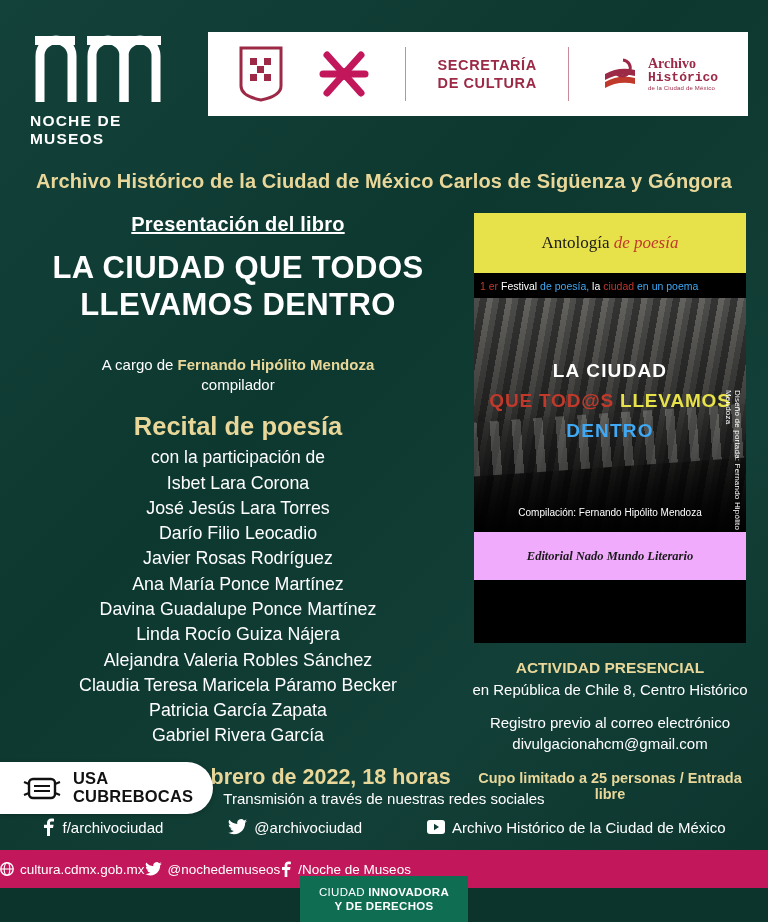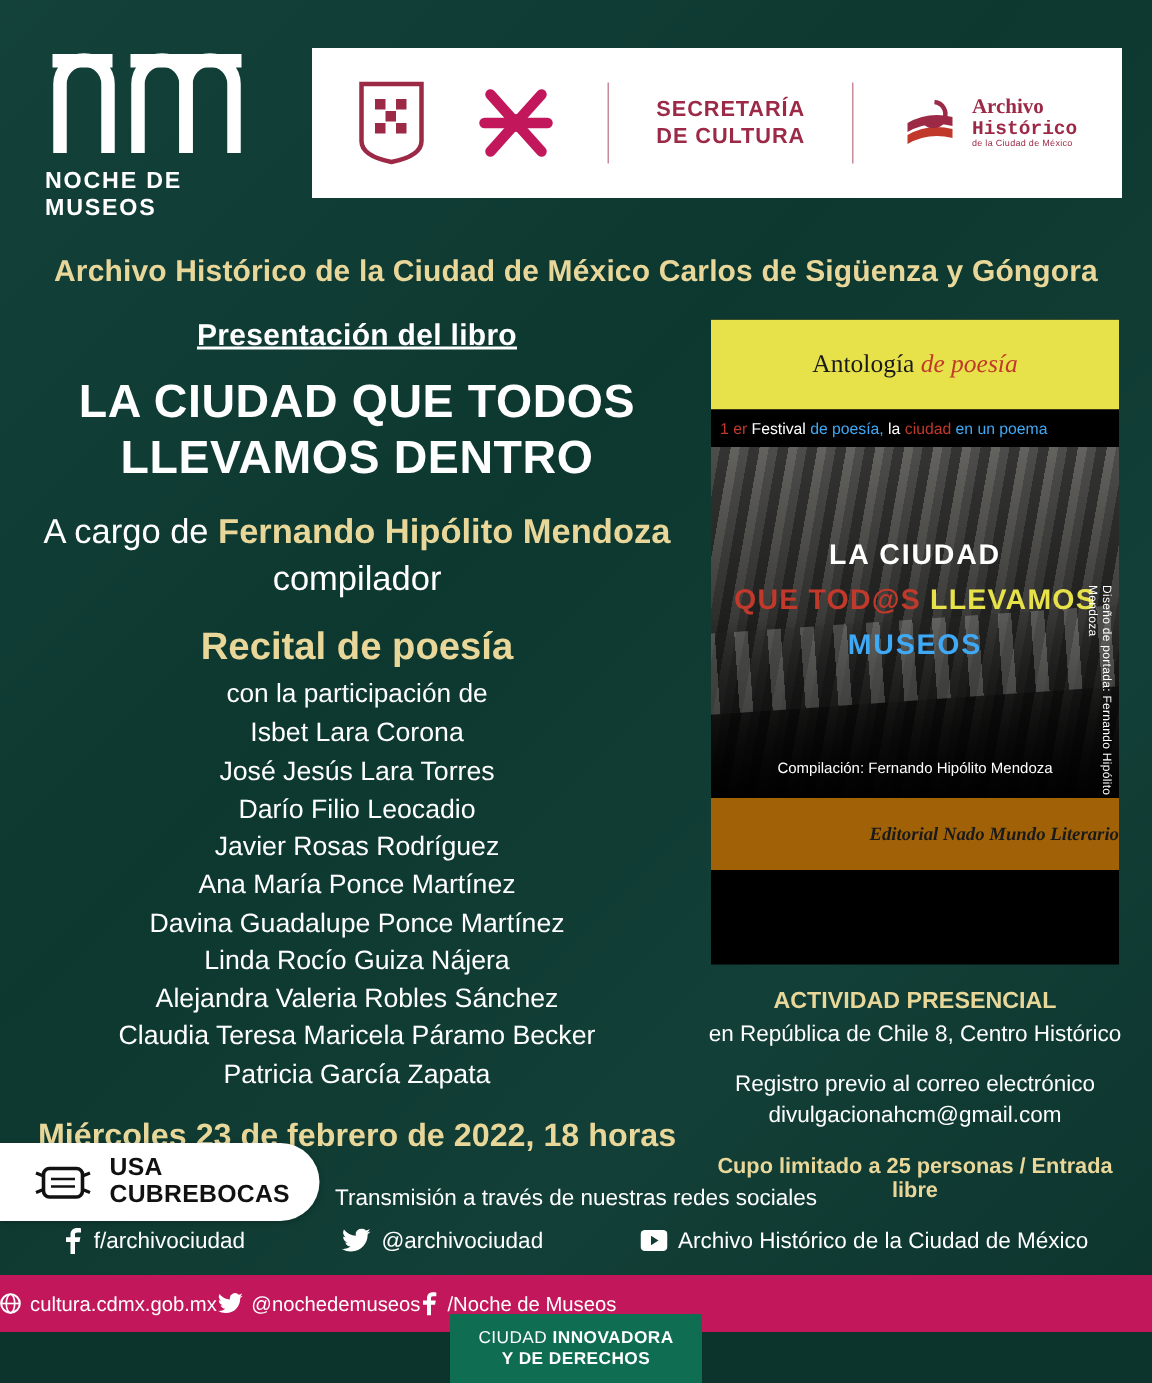--- a/index.html
+++ b/index.html
@@ -41,21 +41,21 @@
     font-size: 15.5px;
     font-weight: bold;
     letter-spacing: 1.2px;
     color: #ffffff;
     margin-top: 4px;
     text-align: left;
   }
   .gov-bar {
     flex: 1;
     background: #ffffff;
-    height: 100px;
+    height: 84px;
     margin-top: 6px;
     display: flex;
     align-items: center;
     justify-content: space-around;
     padding: 12px 14px;
     box-sizing: border-box;
   }
   .gov-cell {
     display: flex;
     align-items: center;
@@ -134,22 +134,22 @@
     text-decoration: underline;
   }
   .book-title {
     font-size: 31px;
     font-weight: bold;
     line-height: 1.18;
     margin-top: 14px;
     letter-spacing: .4px;
   }
   .a-cargo {
-    font-size: 23px;
-    margin-top: 16px;
+    font-size: 15px;
+    margin-top: 32px;
     line-height: 1.35;
   }
   .a-cargo b {
     color: #e9d79a;
     font-weight: bold;
   }
   .recital {
     font-size: 25.5px;
     font-weight: bold;
     color: #e9d79a;
@@ -272,25 +272,25 @@
     position: absolute;
     right: 4px;
     top: 92px;
     writing-mode: vertical-rl;
     font-size: 8px;
     color: #ffffff;
     z-index: 4;
     letter-spacing: .2px;
   }
   .book-bottom {
-    background: #a16207;
+    background: #f0abfc;
     height: 48px;
     display: flex;
     align-items: center;
-    justify-content: flex-end;
+    justify-content: center;
   }
   .book-bottom span {
     font-family: "Liberation Serif", serif;
     font-style: italic;
     font-weight: bold;
     font-size: 12.5px;
     color: #1a1a1a;
   }
   .book-black {
     background: #000;
@@ -502,41 +502,42 @@
         <div>Isbet Lara Corona</div>
         <div>José Jesús Lara Torres</div>
         <div>Darío Filio Leocadio</div>
         <div>Javier Rosas Rodríguez</div>
         <div>Ana María Ponce Martínez</div>
         <div>Davina Guadalupe Ponce Martínez</div>
         <div>Linda Rocío Guiza Nájera</div>
         <div>Alejandra Valeria Robles Sánchez</div>
         <div>Claudia Teresa Maricela Páramo Becker</div>
         <div>Patricia García Zapata</div>
+        <div>Gabriel Rivera García</div>
       </div>
       <div class="fecha">Miércoles 23 de febrero de 2022, 18 horas</div>
     </div>
 
     <div class="col-right">
       <div class="book">
         <div class="book-top">
           <div class="t1">
             <span>Antología </span><i>de poesía</i>
           </div>
         </div>
         <div class="book-sub">
           <span class="a">1 er </span><span class="b">Festival </span><span class="c">de poesía, </span><span class="b">la </span><span class="a">ciudad </span><span class="c">en un poema</span>
         </div>
         <div class="book-photo">
           <div class="book-cover-title">
             <div class="bct1">LA CIUDAD</div>
             <div class="bct2">
               <span class="r">QUE TOD@S </span><span class="y">LLEVAMOS</span>
             </div>
-            <div class="bct3">MUSEOS</div>
+            <div class="bct3">DENTRO</div>
           </div>
           <div class="book-vertical">Diseño de portada: Fernando Hipólito Mendoza</div>
           <div class="book-compilacion">Compilación: Fernando Hipólito Mendoza</div>
         </div>
         <div class="book-bottom">
           <span>Editorial Nado Mundo Literario</span>
         </div>
         <div class="book-black"></div>
       </div>
 

